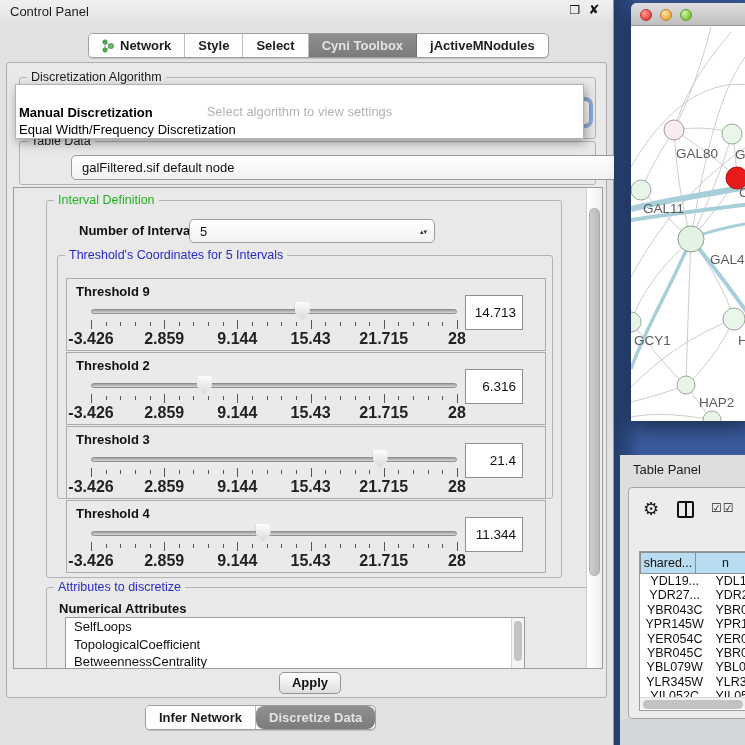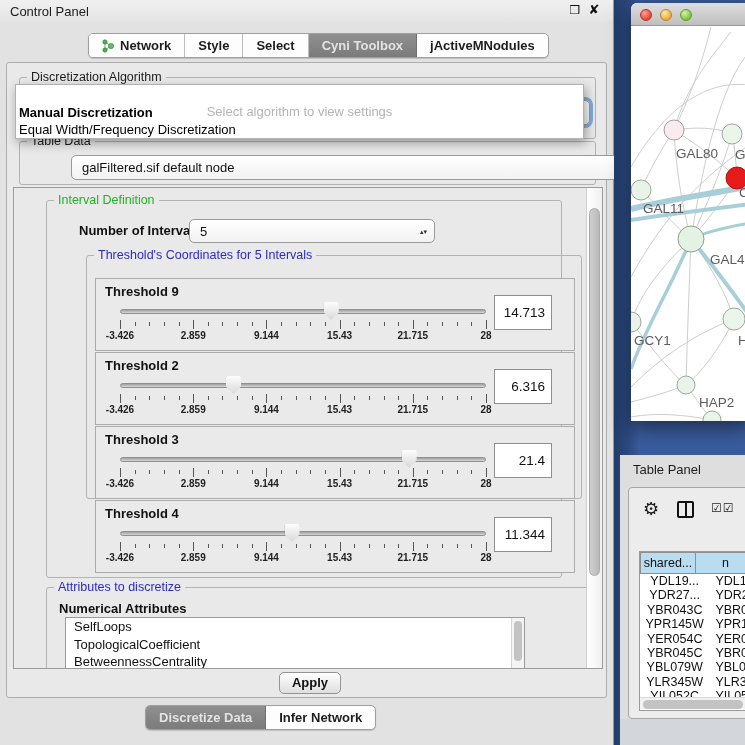--- a/index.html
+++ b/index.html
@@ -48,21 +48,21 @@
 
   .thr-panel { position:absolute; left:50px; width:480px; height:73px; border:1px solid #ababab; background:#eaeaea; }
   .thr-label { position:absolute; left:9px; top:5px; font-size:13px; font-weight:bold; color:#111; }
   .trackwrap { position:absolute; left:24px; top:22px; width:366px; height:20px; }
   .track { position:absolute; left:0; right:0; top:8px; height:5px; border-radius:3px; background:linear-gradient(#9f9f9f,#d7d7d7); border:1px solid #8f8f8f; }
   .thumb { position:absolute; top:1px; width:15px; height:18px; background:linear-gradient(#fdfdfd,#d8d8d8); clip-path:polygon(8% 0,92% 0,100% 12%,100% 58%,50% 100%,0 58%,0 12%); filter:drop-shadow(0 0 1px #777); }
   .ticks { position:absolute; left:24px; top:41px; width:366px; height:9px; }
   .tick { position:absolute; top:2px; width:1px; height:4px; background:#555; }
   .tick.major { top:0; height:9px; }
   .scale { position:absolute; left:24px; top:51px; width:366px; height:13px; }
-  .scale span { position:absolute; transform:translateX(-50%); font-size:10px; font-weight:bold; color:#222; white-space:nowrap; }
+  .scale span { position:absolute; transform:translateX(-50%); font-size:16px; font-weight:bold; color:#222; white-space:nowrap; }
   .valbox { position:absolute; right:22px; top:16px; width:58px; height:35px; background:#fff; border:1px solid #8f8f8f; font-size:13.5px; color:#111; text-align:right; line-height:33px; padding-right:6px; }
 
   .attr-sub { position:absolute; left:12px; top:13px; font-size:13px; font-weight:bold; color:#111; }
   .attr-list { position:absolute; left:18px; top:29px; width:460px; height:53px; background:#fff; border:1px solid #9a9a9a; overflow:hidden; }
   .attr-item { font-size:13px; color:#111; padding-left:8px; height:17.5px; line-height:17.5px; white-space:nowrap; }
   .attr-vsb { position:absolute; right:0; top:0; bottom:0; width:13px; background:#f4f4f4; border-left:1px solid #d5d5d5; }
   .attr-vsb .vthumb { position:absolute; left:2px; top:3px; width:8px; height:40px; border-radius:4px; background:#c3c3c3; }
 
   .apply-btn { position:absolute; left:272px; top:609px; width:62px; height:22px; border:1px solid #949494; border-radius:5px; background:linear-gradient(#ffffff,#dedede); font-size:13px; font-weight:bold; color:#111; text-align:center; line-height:20px; }
 
@@ -153,21 +153,21 @@
 
         <div class="grp" style="left:32px; top:12px; width:516px; height:378px;">
           <span class="grptitle green">Interval Definition</span>
 
           <span class="numrow-label" style="left:32px; top:22px;">Number of Intervals</span>
           <div class="combo" style="left:142px; top:18px; width:246px; height:24px;">
             <span>5</span>
             <span class="stepper">▴▾</span>
           </div>
 
-          <div class="grp" style="left:10px; top:54px; width:496px; height:244px;margin-left:29px;">
+          <div class="grp" style="left:10px; top:54px; width:496px; height:244px;">
             <span class="grptitle blue">Threshold's Coordinates for 5 Intervals</span>
 
             <div class="thr-panel" style="left:8px; top:22px;">
               <span class="thr-label">Threshold 9</span>
               <div class="trackwrap">
                   <div class="track"></div>
                   <div class="thumb" style="left: calc(57.72% - 7.5px);"></div>
                 </div>
               <div class="ticks">
                   <div class="tick major" style="left: 0%;"></div>
@@ -360,22 +360,22 @@
 
         <div class="vsb">
           <div class="vthumb" style="top:20px; height:368px;"></div>
         </div>
       </div>
 
       <button class="apply-btn">Apply</button>
     </div>
 
     <div class="seg-bar botseg">
+      <span class="seg">Infer Network</span>
       <span class="seg sel">Discretize Data</span>
-      <span class="seg">Infer Network</span>
     </div>
   </section>
 
   <div class="desktop">
     <div class="netwin">
       <div class="net-titlebar">
         <span class="light red"></span>
         <span class="light yellow"></span>
         <span class="light green"></span>
       </div>

